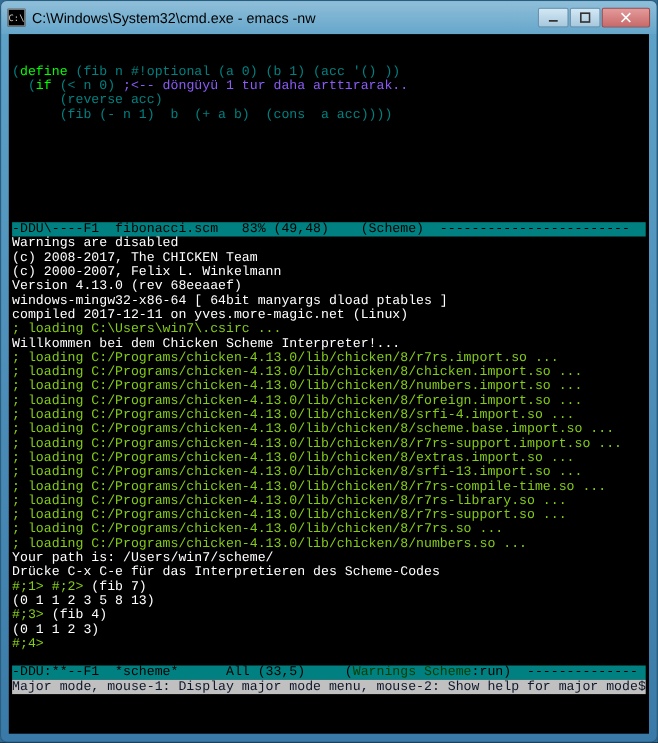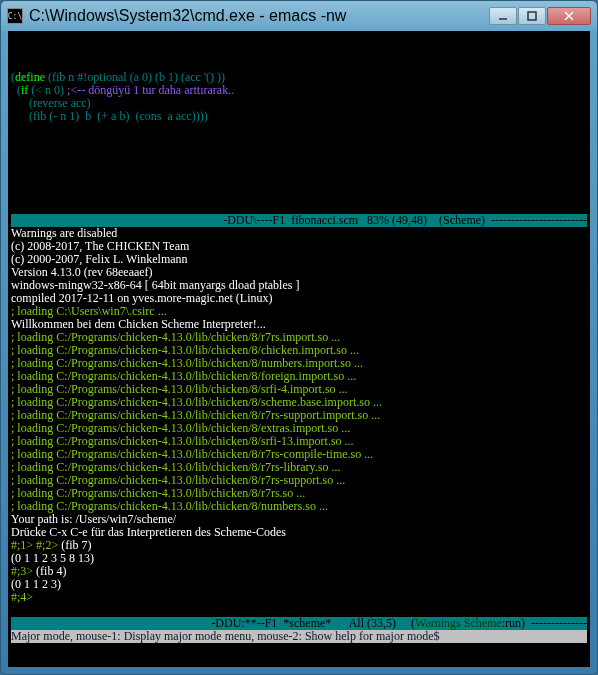--- a/index.html
+++ b/index.html
@@ -1,32 +1,32 @@
 <!DOCTYPE html>
 <html><head>
 <meta charset="utf-8">
 <style>
   * { margin: 0; padding: 0; box-sizing: border-box; }
   body { font-family: Arial, sans-serif; background: #3a7aa8; width: 598px; height: 675px; overflow: hidden; }
   .window { width: 598px; height: 675px; border: 1px solid #2b5d7f; border-radius: 6px; overflow: hidden; box-shadow: 0 0 8px rgba(0,0,0,0.4); background: linear-gradient(to bottom, #5fa3c9, #3a7aa8); }
   .titlebar { height: 30px; background: linear-gradient(to bottom, rgba(255,255,255,0.3), rgba(255,255,255,0.05)); display: flex; align-items: center; padding: 0 6px; }
   .title-icon { width: 16px; height: 16px; background: #000; border: 1px solid #888; margin-right: 6px; display: flex; align-items: center; justify-content: center; color: #ccc; font-size: 8px; font-family: monospace; }
-  .title-text { color: #000; font-size: 16px; flex: 1; }
+  .title-text { color: #000; font-size: 13px; flex: 1; }
   .window-buttons { display: flex; gap: 1px; }
   .win-btn { width: 28px; height: 18px; background: linear-gradient(to bottom, #d4e8f5, #a8c8dd); border: 1px solid #6a93ad; border-radius: 2px; display: flex; align-items: center; justify-content: center; cursor: pointer; }
   .win-btn.close { background: linear-gradient(to bottom, #e49a9a, #c86a6a); border-color: #a04a4a; width: 44px; }
   .win-btn svg { width: 10px; height: 10px; }
-  .client { margin: 0 7px 7px 7px; height: calc(100% - 37px); background: #000; font-family: Liberation Serif, serif; font-size: 12px; line-height: 13px; color: #c0c0c0; overflow: hidden; padding: 14px 3px; position: relative; }
+  .client { margin: 0 7px 7px 7px; height: calc(100% - 37px); background: #000; font-family: Liberation Mono, monospace; font-size: 12px; line-height: 13px; color: #c0c0c0; overflow: hidden; padding: 2px 3px; position: relative; }
   .line { white-space: pre; }
   .teal { color: #008080; }
   .green { color: #00ff00; }
   .red { color: #8b5cf6; }
   .redb { color: #84cc16; }
   .white { color: #ffffff; }
-  .inv { background: #008080; color: #000; text-align: right; }
+  .inv { background: #008080; color: #000; }
   .bottom-inv { background: #c0c0c0; color: #0f172a; }
   .code-pane { margin-top: 26px; }
 </style>
 </head>
 <body>
 
 <div class="window">
   <div class="titlebar">
     <div class="title-icon">C:\</div>
     <div class="title-text">C:\Windows\System32\cmd.exe - emacs  -nw</div>

